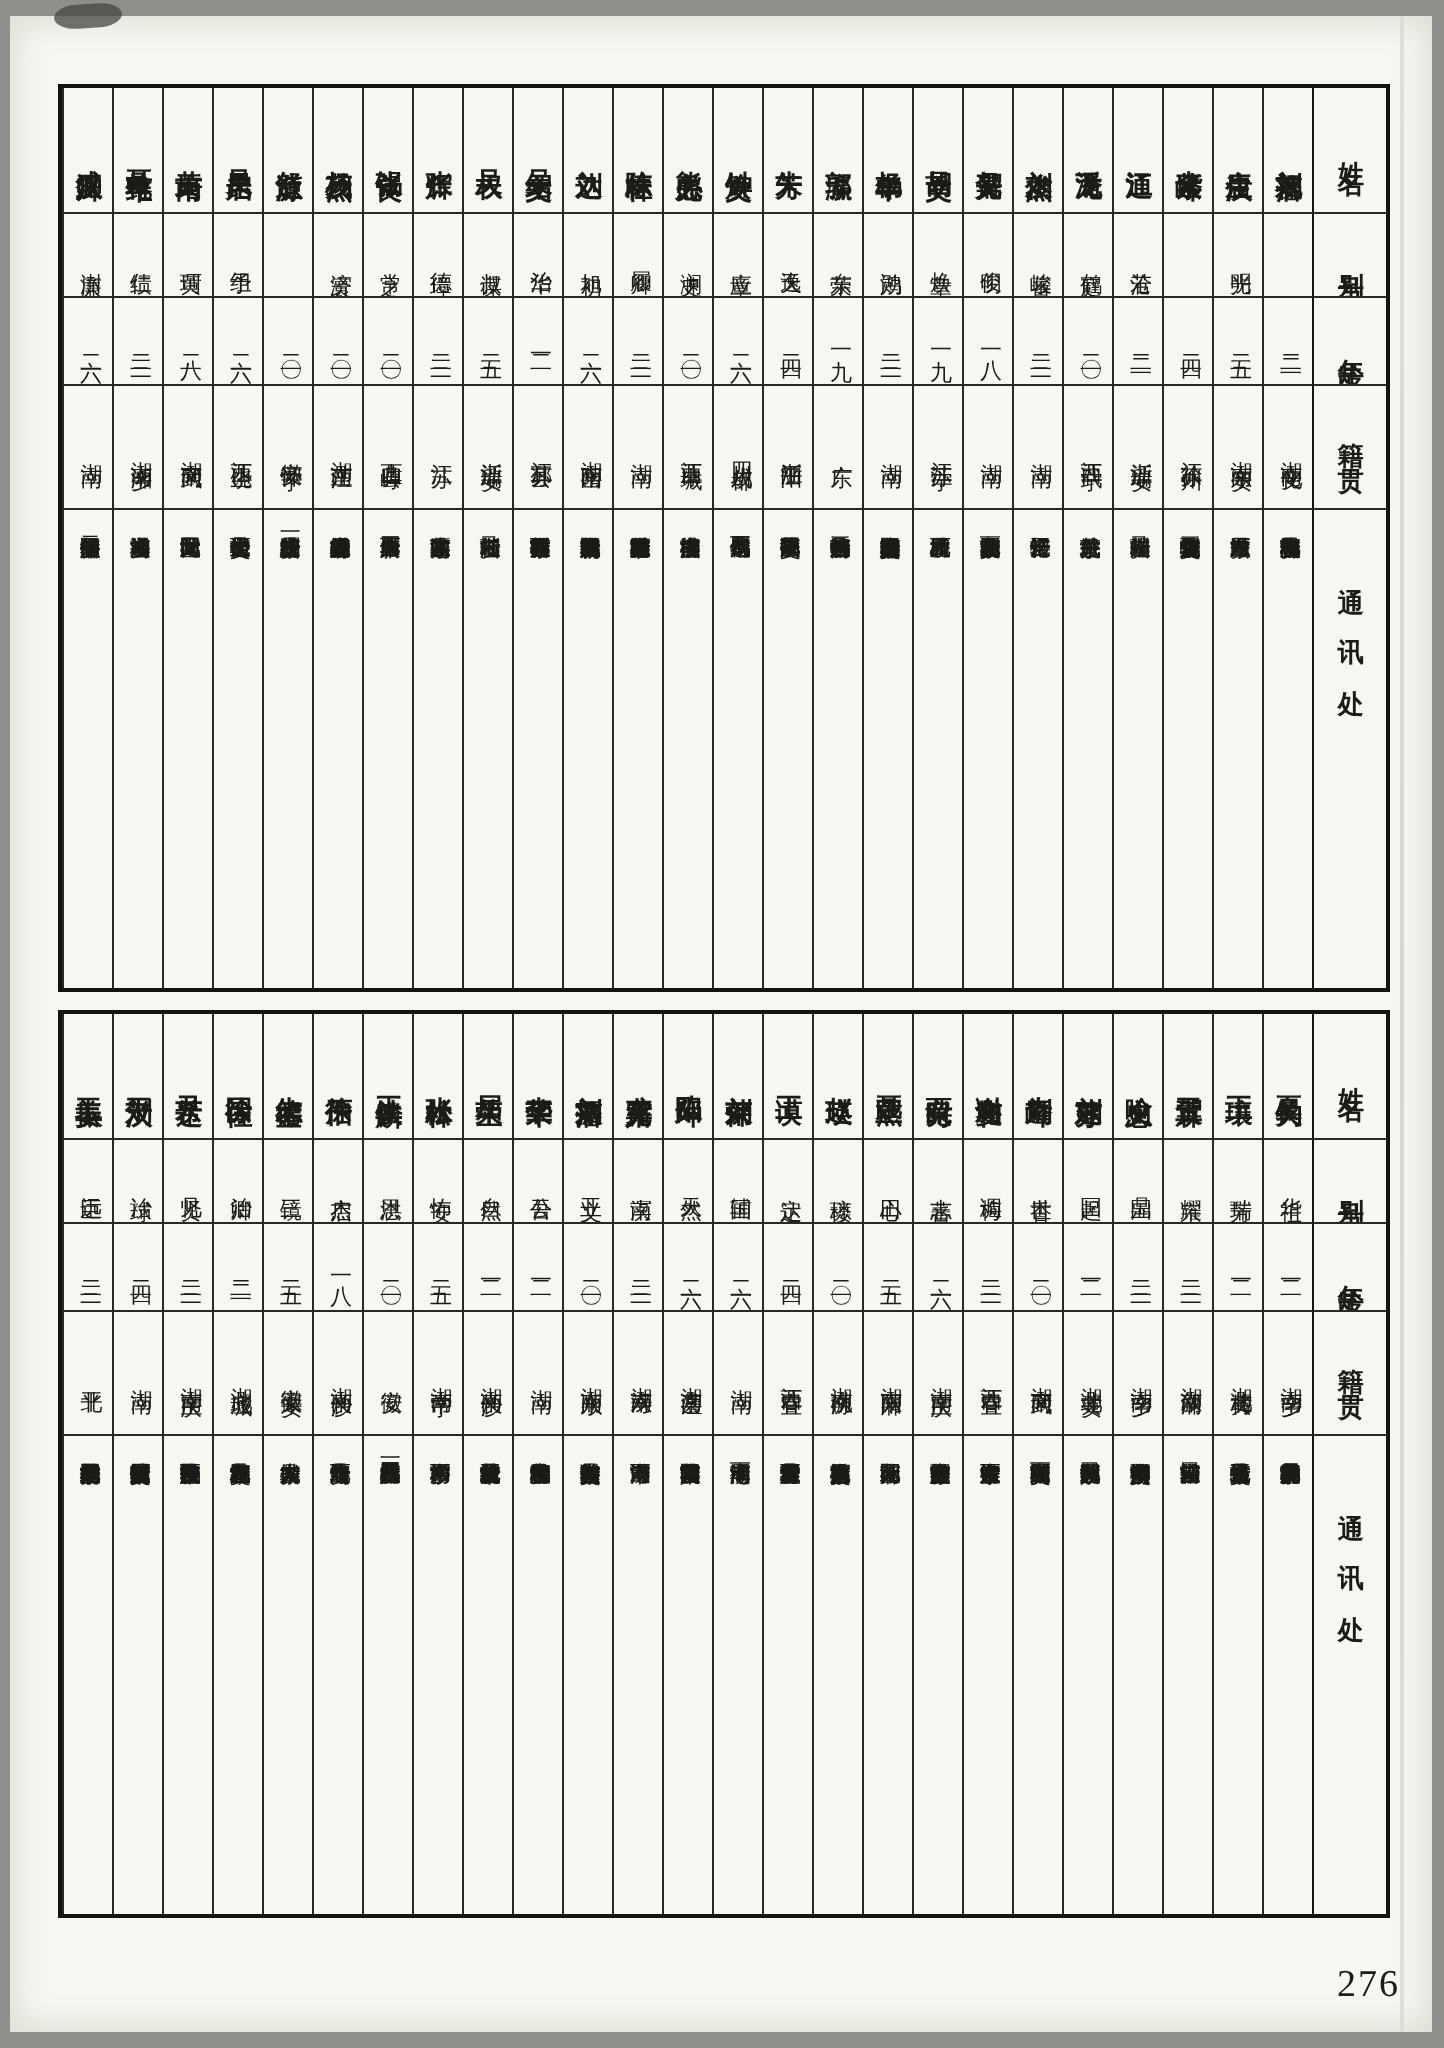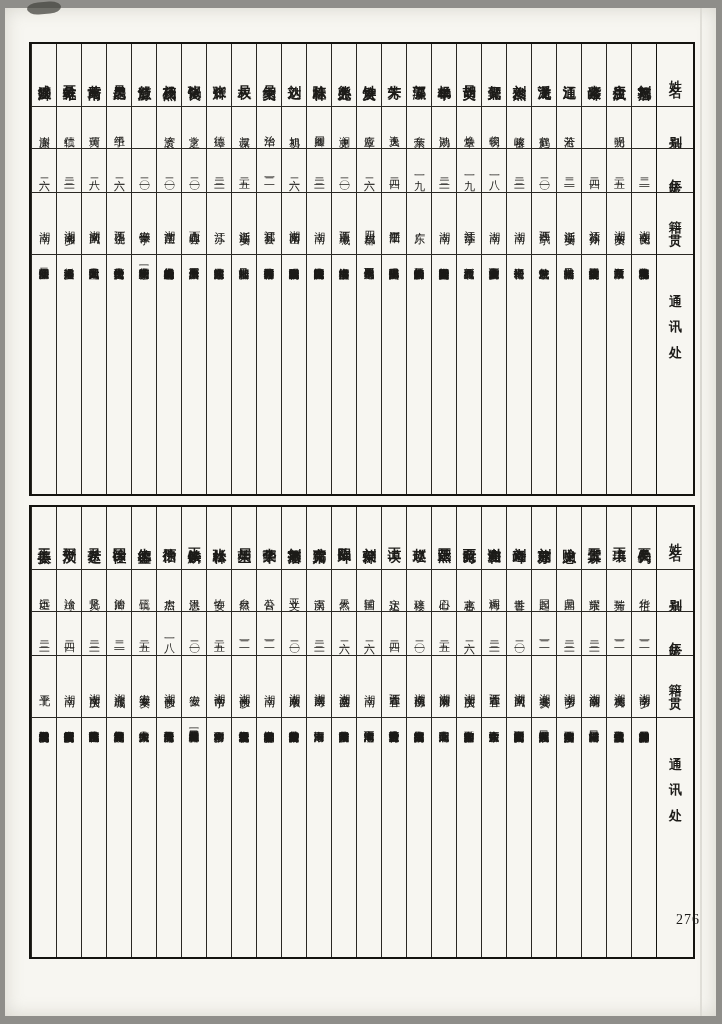--- a/index.html
+++ b/index.html
@@ -45,21 +45,21 @@
   .c-alias  {height:42px;font-size:11px;letter-spacing:1px;}
   .c-age    {height:44px;font-size:11px;letter-spacing:2px;}
   .c-native {height:62px;font-size:11px;letter-spacing:1px;line-height:1.05;}
   .c-addr   {height:240px;font-size:10.5px;line-height:1.06;justify-content:flex-start;padding-top:5px;}
   .header-col .c-name  {font-size:13px;font-weight:bold;letter-spacing:5px;}
   .header-col .c-alias {font-size:13px;font-weight:bold;letter-spacing:2px;}
   .header-col .c-age   {font-size:13px;font-weight:bold;letter-spacing:2px;}
   .header-col .c-native{font-size:13px;font-weight:bold;letter-spacing:13px;}
   .header-col .c-addr  {font-size:13px;font-weight:bold;letter-spacing:26px;padding-top:28px;}
   .page-number{
-    position:absolute;right:16px;top:904px;font-size:14px;letter-spacing:1px;margin-left:12px;
+    position:absolute;right:16px;top:974px;font-size:19px;letter-spacing:1px;margin-left:12px;
   }
 </style>
 </head>
 <body>
 
 <div class="sheet">
   <div class="smudge"></div>
   <div class="crease"></div>
 
   <section class="reg-table top">

